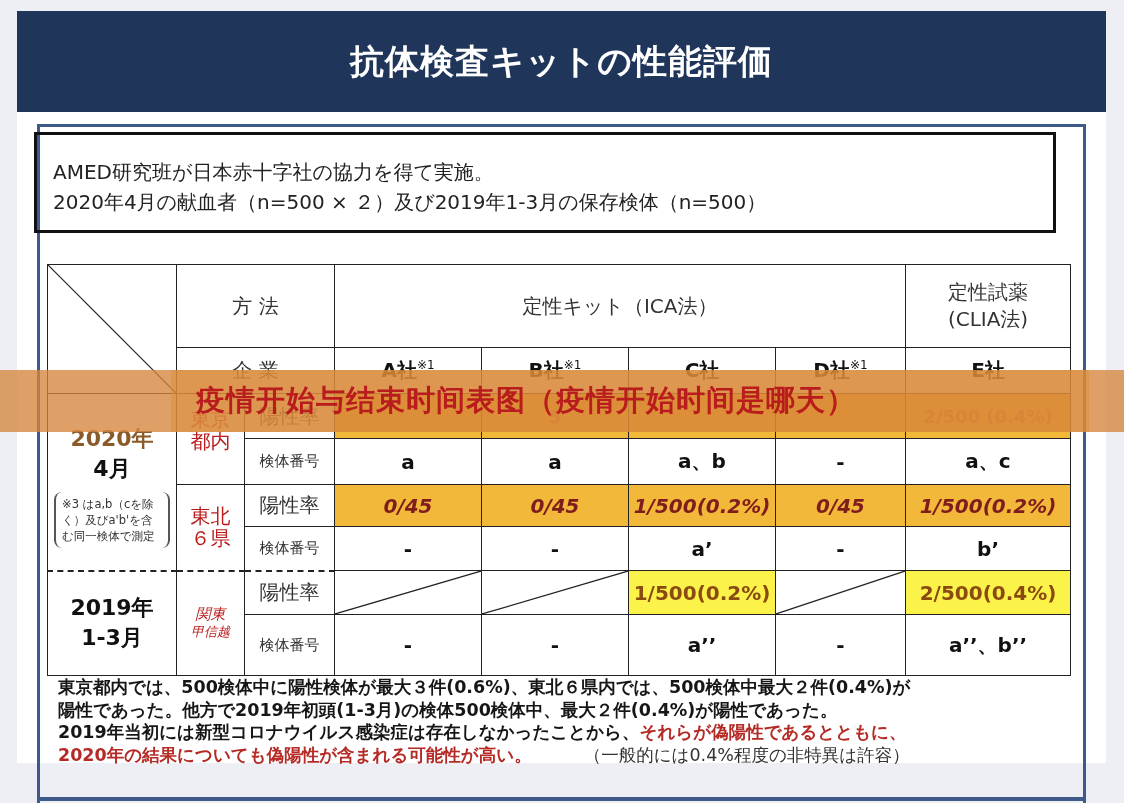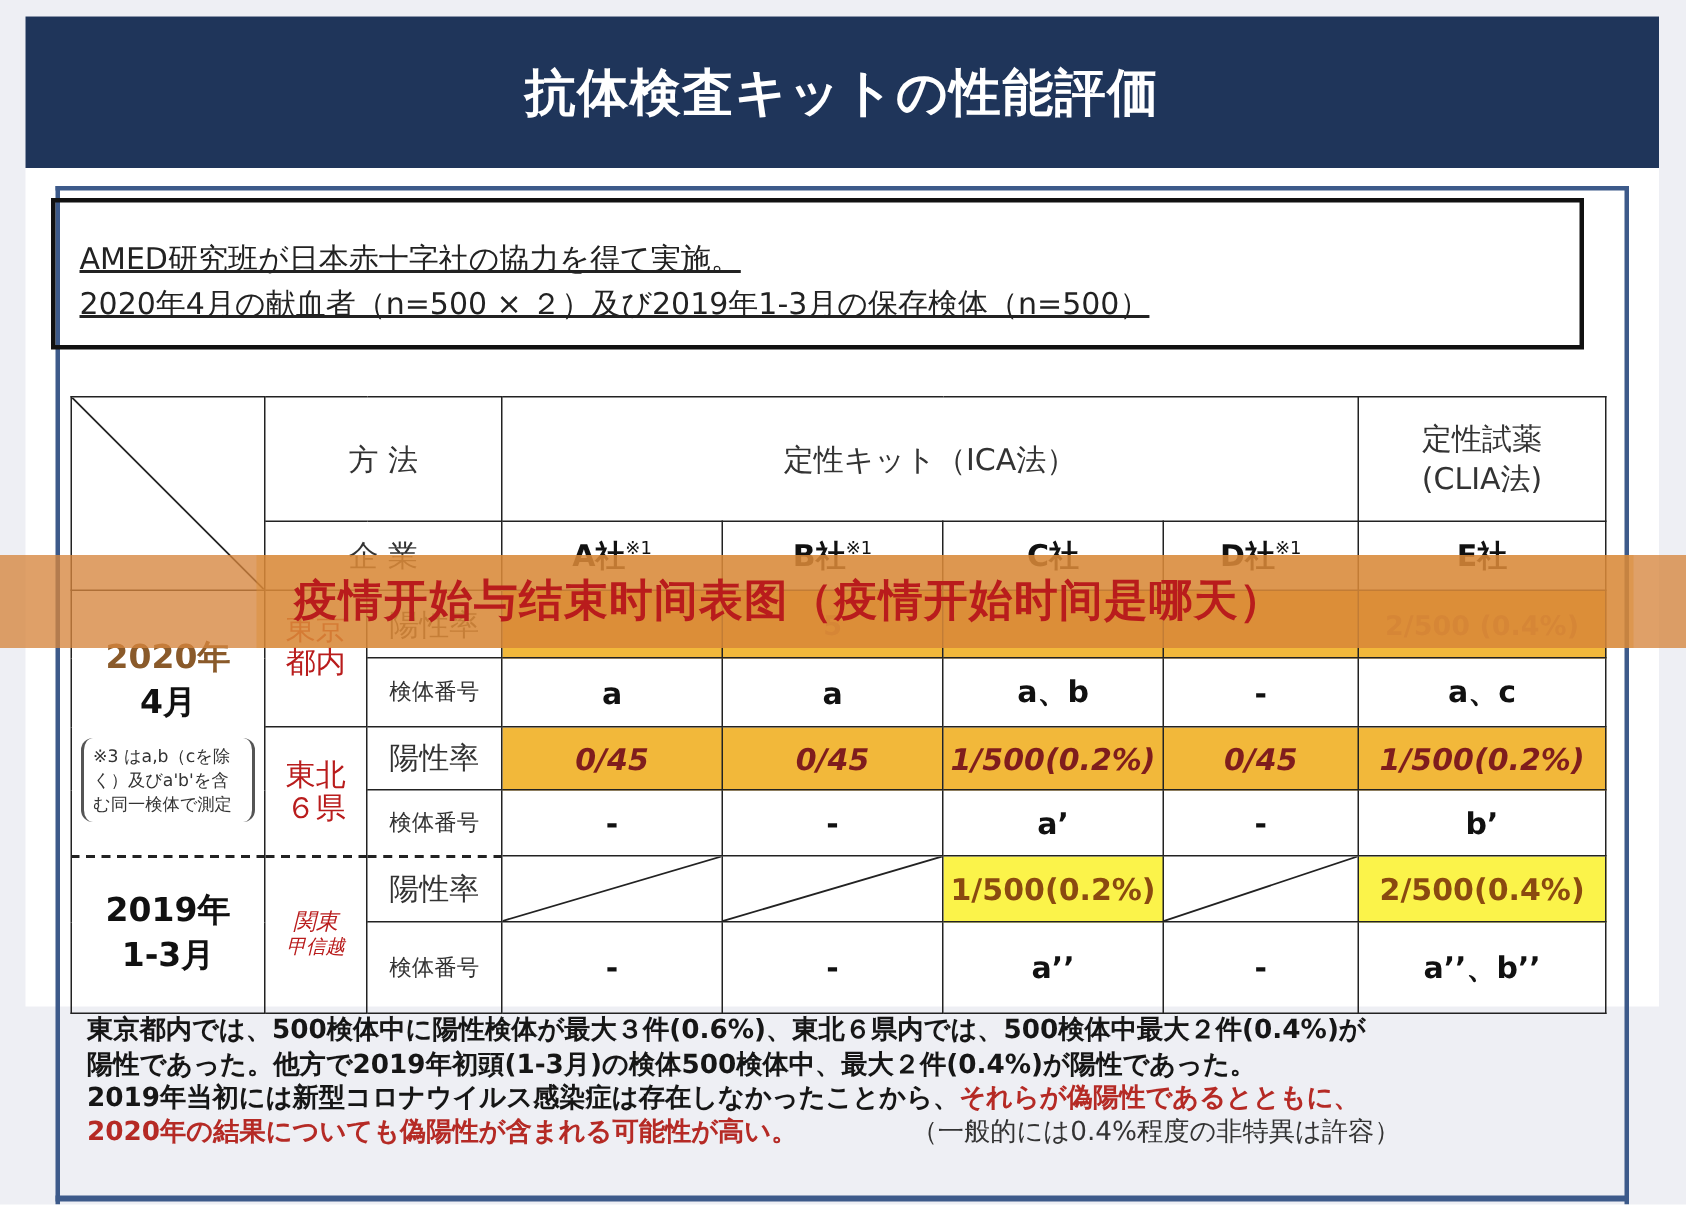--- a/index.html
+++ b/index.html
@@ -1,23 +1,23 @@
 <!DOCTYPE html>
 <html><head>
 <meta charset="utf-8">
 <style>
   * { box-sizing: border-box; margin: 0; padding: 0; }
   html, body { width: 1124px; height: 803px; overflow: hidden; }
   body { background: #eeeff4; font-family: "DejaVu Sans", "Liberation Sans", sans-serif; position: relative; color: #111; }
-  .page { position: absolute; left: 17px; top: 11px; width: 1089px; height: 660px; background: #ffffff; }
+  .page { position: absolute; left: 17px; top: 11px; width: 1089px; height: 752px; background: #ffffff; }
   .header { position: absolute; left: 0; top: 0; width: 1089px; height: 101px; background: #1f355a; display: flex; align-items: center; justify-content: center; }
   .header h1 { color: #ffffff; font-size: 34px; font-weight: bold; letter-spacing: 1px; }
   .frame { position: absolute; left: 20px; top: 113px; width: 1049px; height: 679px; border: 3px solid #3d5a8a; border-bottom: none; }
   .frame-bottom { position: absolute; left: 20px; top: 786px; width: 1049px; height: 4px; background: #3d5a8a; }
-  .intro { position: absolute; left: 34px; top: 132px; width: 1022px; height: 101px; border: 3px solid #111; padding: 22px 16px 0 16px; font-size: 20px; line-height: 30px; color: #222; text-decoration: underline; }
+  .intro { position: absolute; left: 34px; top: 132px; width: 1022px; height: 101px; border: 3px solid #111; padding: 22px 16px 0 16px; font-size: 20px; line-height: 30px; color: #222; }
   table.grid { position: absolute; left: 47px; top: 244px; width: 1023px; border-collapse: collapse; table-layout: fixed; margin-top: 20px; }
   table.grid td { border: 1.5px solid #222; text-align: center; vertical-align: middle; font-size: 20px; }
   .diag-cell { position: relative; }
   .diag-cell svg { position: absolute; left: 0; top: 0; width: 100%; height: 100%; }
   .hdr-light { color: #333; font-size: 21px; }
   .co { font-weight: bold; font-size: 21px; }
   .co sup { font-size: 12px; font-weight: normal; }
   .period { font-weight: bold; font-size: 22px; line-height: 30px; }
   .period.faint { color: #8a5a2a; }
   .note-box { margin: 8px auto 0 auto; width: 116px; font-size: 11.5px; line-height: 16px; text-align: left; color: #333; border-left: 2px solid #555; border-right: 2px solid #555; border-radius: 8px; padding: 4px 6px; }
@@ -171,19 +171,19 @@
     <td><span class="val plain">-</span></td>
     <td><span class="val plain">a’’、b’’</span></td>
   </tr>
 </tbody>
   </table>
 
 <div class="summary">
   <div>東京都内では、500検体中に陽性検体が最大３件(0.6%)、東北６県内では、500検体中最大２件(0.4%)が</div>
   <div>陽性であった。他方で2019年初頭(1-3月)の検体500検体中、最大２件(0.4%)が陽性であった。</div>
   <div><span>2019年当初には新型コロナウイルス感染症は存在しなかったことから、</span><span class="red">それらが偽陽性であるとともに、</span></div>
-  <div><span class="red">2020年の結果についても偽陽性が含まれる可能性が高い。</span><span class="normal" style="margin-left:76px">（一般的には0.4%程度の非特異は許容）</span></div>
+  <div><span class="red">2020年の結果についても偽陽性が含まれる可能性が高い。</span><span class="normal" style="margin-left:52px">（一般的には0.4%程度の非特異は許容）</span></div>
 </div>
 
 <div class="banner">
   <div class="banner-inner"></div>
   <span>疫情开始与结束时间表图（疫情开始时间是哪天）</span>
 </div>
 
 </body></html>

